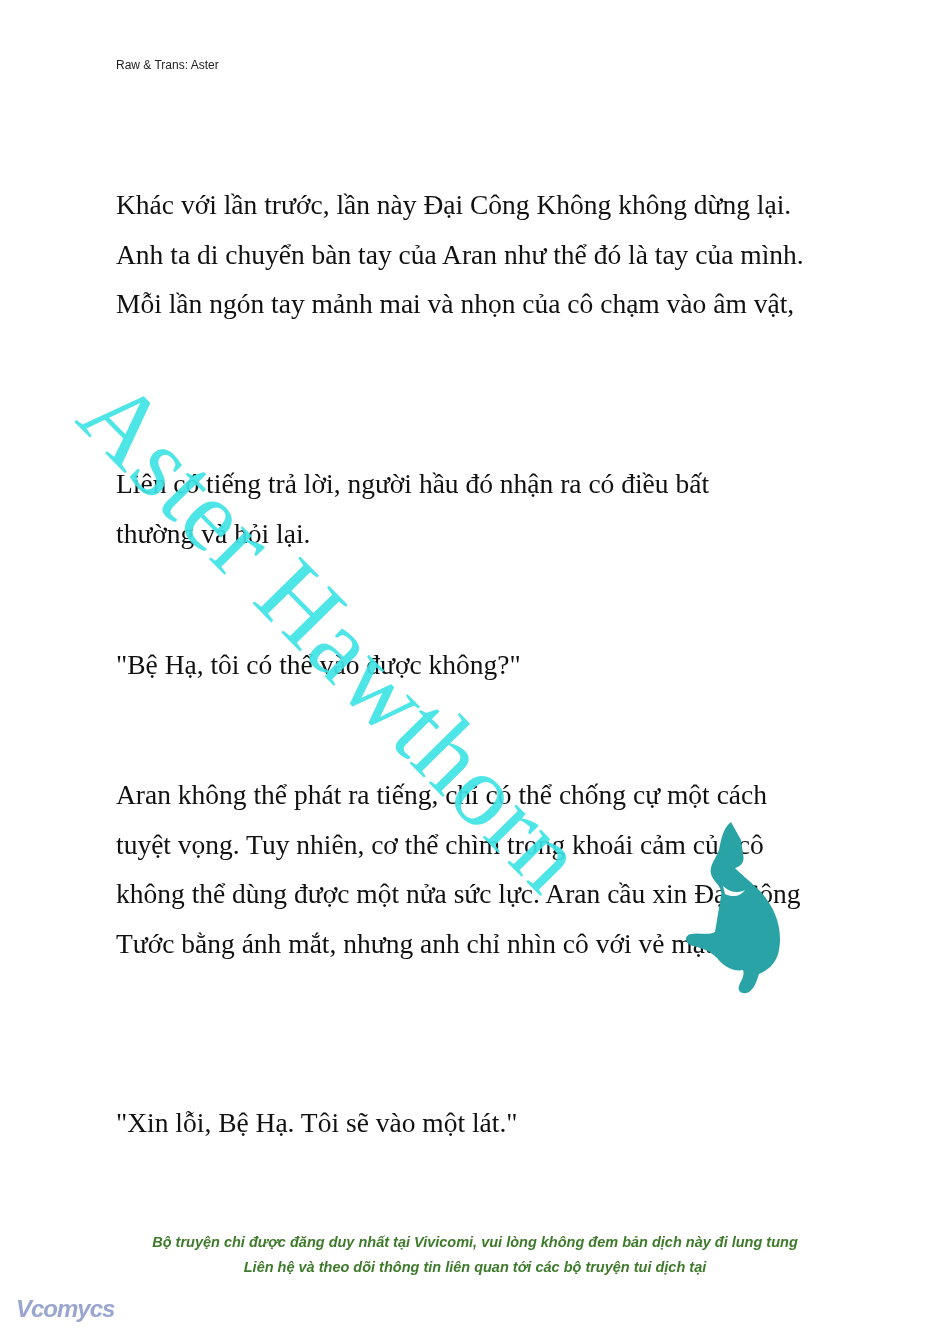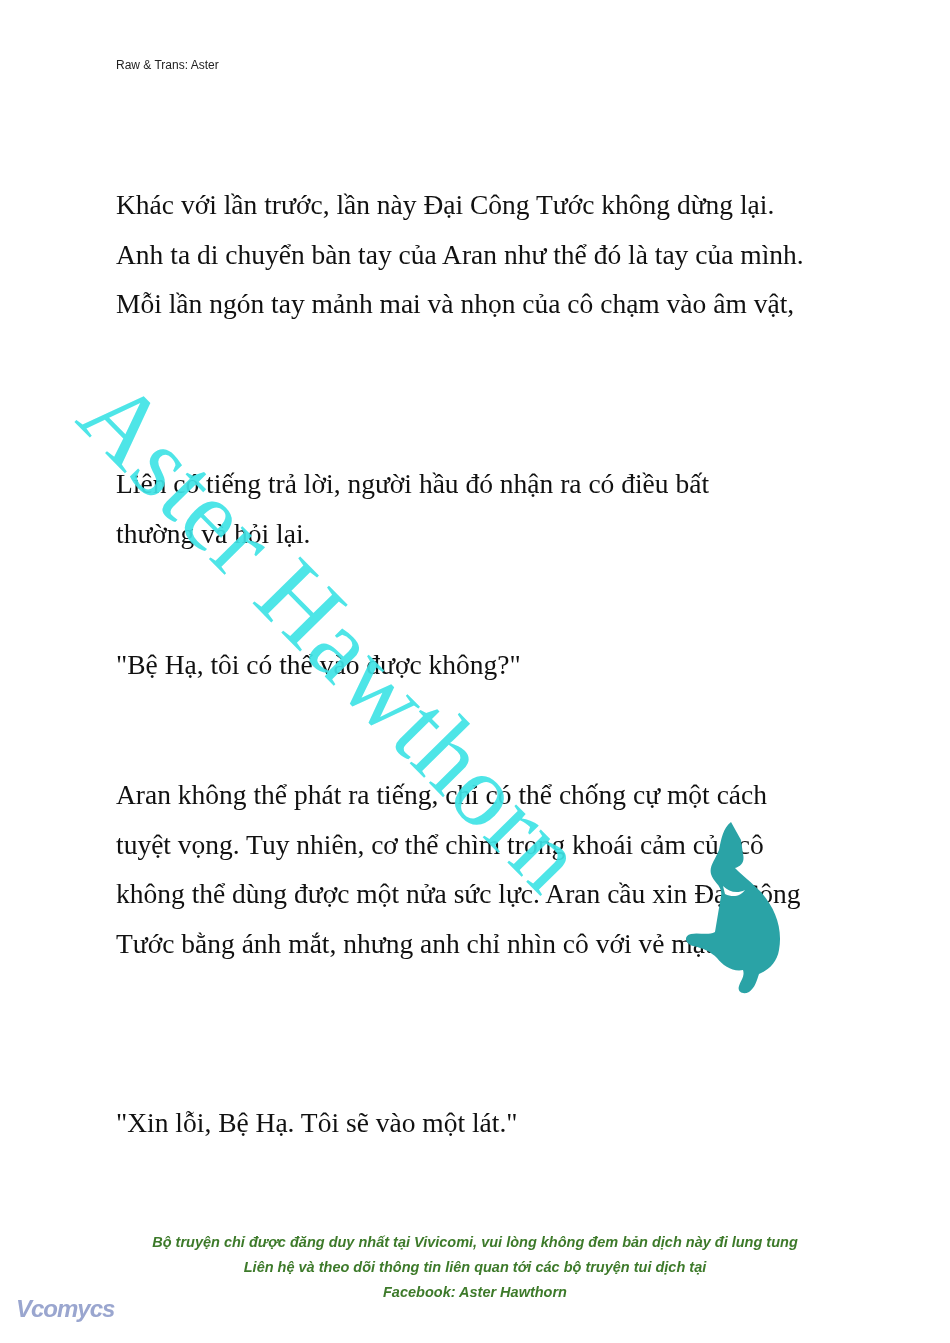--- a/index.html
+++ b/index.html
@@ -36,21 +36,21 @@
       font-family: "Liberation Sans", sans-serif; font-style: italic; font-weight: bold;
       font-size: 24px; color: #9aa6cf; letter-spacing: -1px;
     }
   </style>
 </head>
 <body>
 
 <div class="header">Raw &amp; Trans: Aster</div>
 
 <div class="para" style="top:180px">
-  <span class="line">Khác với lần trước, lần này Đại Công Tước không dừng lại.</span>
+  <span class="line">Khác với lần trước, lần này Đại Công Không không dừng lại.</span>
   <span class="line">Anh ta di chuyển bàn tay của Aran như thể đó là tay của mình.</span>
   <span class="line">Mỗi lần ngón tay mảnh mai và nhọn của cô chạm vào âm vật,</span>
 </div>
 
 <div class="para" style="top:459px">
   <span class="line">Liên có tiếng trả lời, người hầu đó nhận ra có điều bất</span>
   <span class="line">thường và hỏi lại.</span>
 </div>
 
 <div class="para" style="top:640px">
@@ -71,16 +71,15 @@
 <div class="watermark">Aster Hawthorn</div>
 
 <svg class="cat" viewBox="0 0 110 175">
   <path fill="#2aa3a6" d="M48 2 L58 20 L60 34 C62 42 58 46 52 48 C60 56 68 62 78 72 C92 88 100 108 96 130 C94 142 86 150 76 154 C74 160 72 168 66 172 C60 175 54 172 56 166 C58 160 62 156 60 150 C50 152 40 146 34 138 C28 132 20 128 10 126 C2 124 0 116 8 114 C16 112 24 116 32 112 C34 100 36 88 38 76 C40 66 30 62 28 54 C26 46 32 40 36 30 C38 20 40 8 48 2 Z"></path>
   <path fill="#ffffff" d="M40 66 C46 72 54 74 62 70 C58 76 50 78 42 74 Z"></path>
 </svg>
 
 <div class="footer">
   <span>Bộ truyện chỉ được đăng duy nhất tại Vivicomi, vui lòng không đem bản dịch này đi lung tung</span>
   <span>Liên hệ và theo dõi thông tin liên quan tới các bộ truyện tui dịch tại</span>
-  <span>Facebook: Aster Hawthorn</span>
 </div>
 
 <div class="logo">Vcomycs</div>
 
 </body></html>

